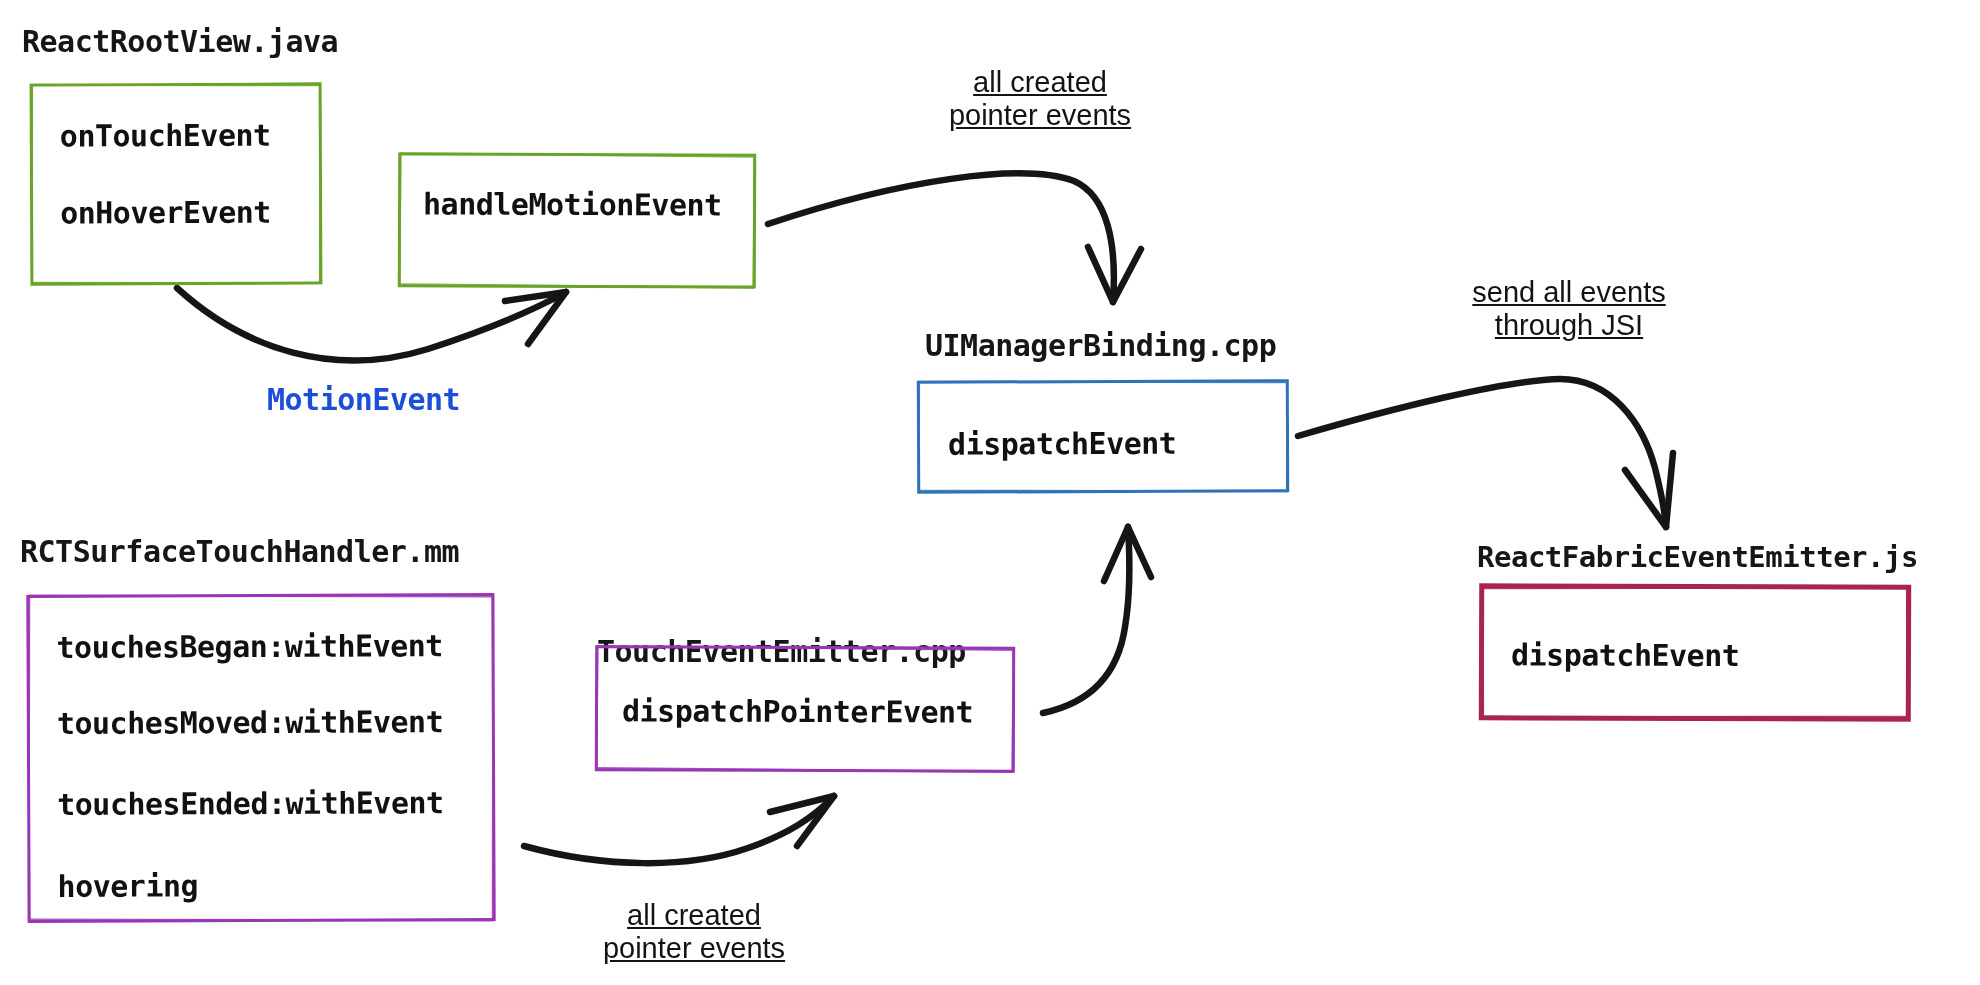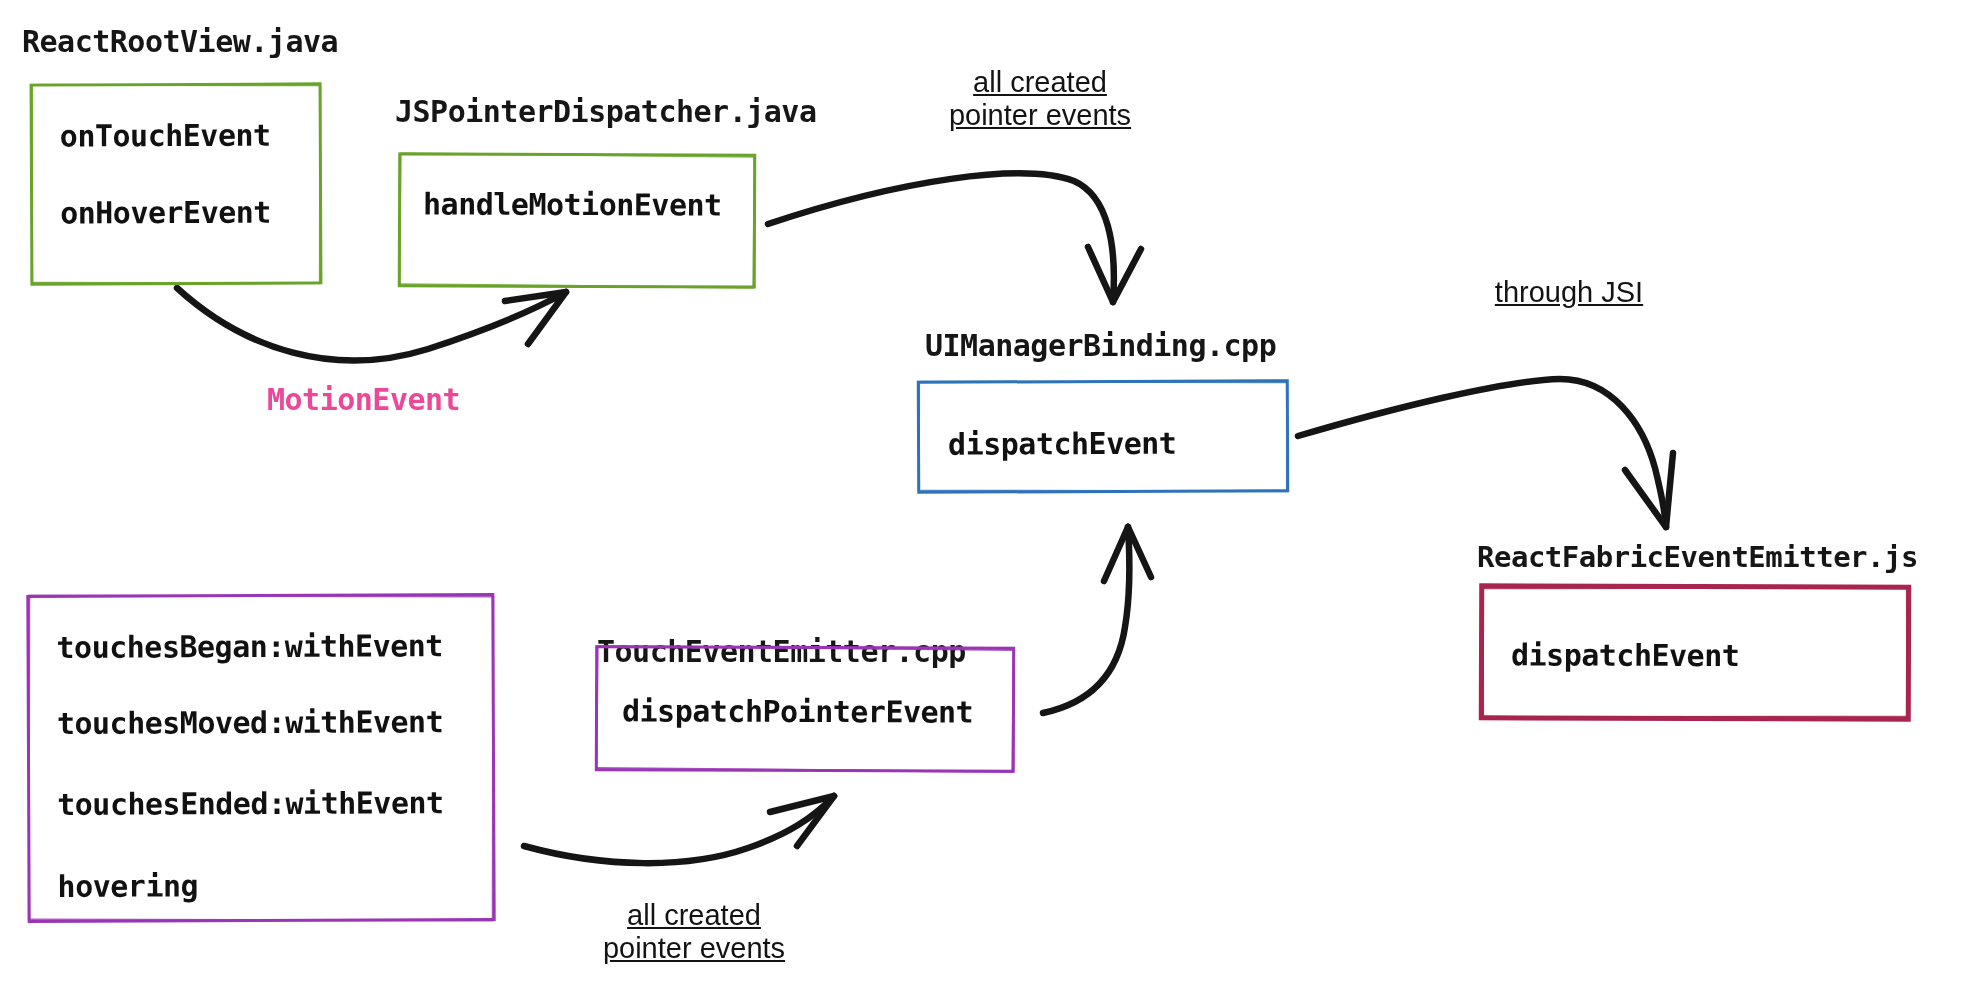--- a/index.html
+++ b/index.html
@@ -63,21 +63,21 @@
     line-height: 34px;
     color: #111;
     white-space: nowrap;
     letter-spacing: -0.5px;
   }
   .edge-label-mono {
     position: absolute;
     font-family: "DejaVu Sans Mono", monospace;
     font-weight: 700;
     font-size: 30px;
-    color: #ec4899;
+    color: #1d4ed8;
     white-space: nowrap;
     letter-spacing: -0.5px;
   }
   .edge-label-sans {
     position: absolute;
     font-family: "Liberation Sans", "DejaVu Sans", sans-serif;
     font-weight: 400;
     font-size: 29px;
     line-height: 33px;
     color: #131313;
@@ -114,55 +114,56 @@
       <path d="M 1128 527 L 1104 581 M 1128 527 L 1151 577"></path>
     </g>
   </svg>
 
   <div class="file-label" style="left:22px; top:24px;">ReactRootView.java</div>
   <div class="node r1" style="left: 30px; top: 83px; width: 292px; height: 202px; --c: #6aa32b;">
     <div class="method" style="left:27px; top:33px;">onTouchEvent</div>
     <div class="method" style="left:27px; top:110px;">onHoverEvent</div>
   </div>
 
-  <div class="file-label" style="left:395px; top:94px;">JSPointerDispatcher.java</div>
   <div class="node r2" style="left: 398px; top: 153px; width: 358px; height: 135px; --c: #6aa32b;">
     <div class="method" style="left:22px; top:32px;">handleMotionEvent</div>
   </div>
 
   <div class="file-label" style="left:925px; top:328px;">UIManagerBinding.cpp</div>
   <div class="node r1" style="left: 917px; top: 380px; width: 372px; height: 113px; --c: #2e73b8;">
     <div class="method" style="left:28px; top:44px;">dispatchEvent</div>
   </div>
 
   <div class="file-label" style="left:1477px; top:540px; font-size:29px;">ReactFabricEventEmitter.js</div>
   <div class="node thick r2" style="left: 1479px; top: 584px; width: 432px; height: 137px; --c: #a8254d;">
     <div class="method" style="left:27px; top:50px;">dispatchEvent</div>
   </div>
 
+  <div class="file-label" style="left:20px; top:534px;">RCTSurfaceTouchHandler.mm</div>
   <div class="node r1" style="left: 27px; top: 594px; width: 468px; height: 328px; --c: #9a36b5;">
     <div class="method" style="left:27px; top:33px;">touchesBegan:withEvent</div>
     <div class="method" style="left:27px; top:109px;">touchesMoved:withEvent</div>
     <div class="method" style="left:27px; top:190px;">touchesEnded:withEvent</div>
     <div class="method" style="left:27px; top:272px;">hovering</div>
   </div>
 
   <div class="file-label" style="left:597px; top:590px;margin-top:44px;">TouchEventEmitter.cpp</div>
   <div class="node r2" style="left: 595px; top: 646px; width: 420px; height: 126px; --c: #9a36b5;">
     <div class="method" style="left:24px; top:46px;">dispatchPointerEvent</div>
   </div>
 
   <div class="edge-label-mono" style="left:267px; top:382px;">MotionEvent</div>
 
   <div class="edge-label-sans" style="left:890px; top:66px; width:300px;">
     <span>all created</span>
     <span>pointer events</span>
   </div>
 
   <div class="edge-label-sans" style="left:1419px; top:276px; width:300px;">
+    <span>send all events</span>
     <span>through JSI</span>
   </div>
 
   <div class="edge-label-sans" style="left:544px; top:899px; width:300px;">
     <span>all created</span>
     <span>pointer events</span>
   </div>
 
 </div>
 

